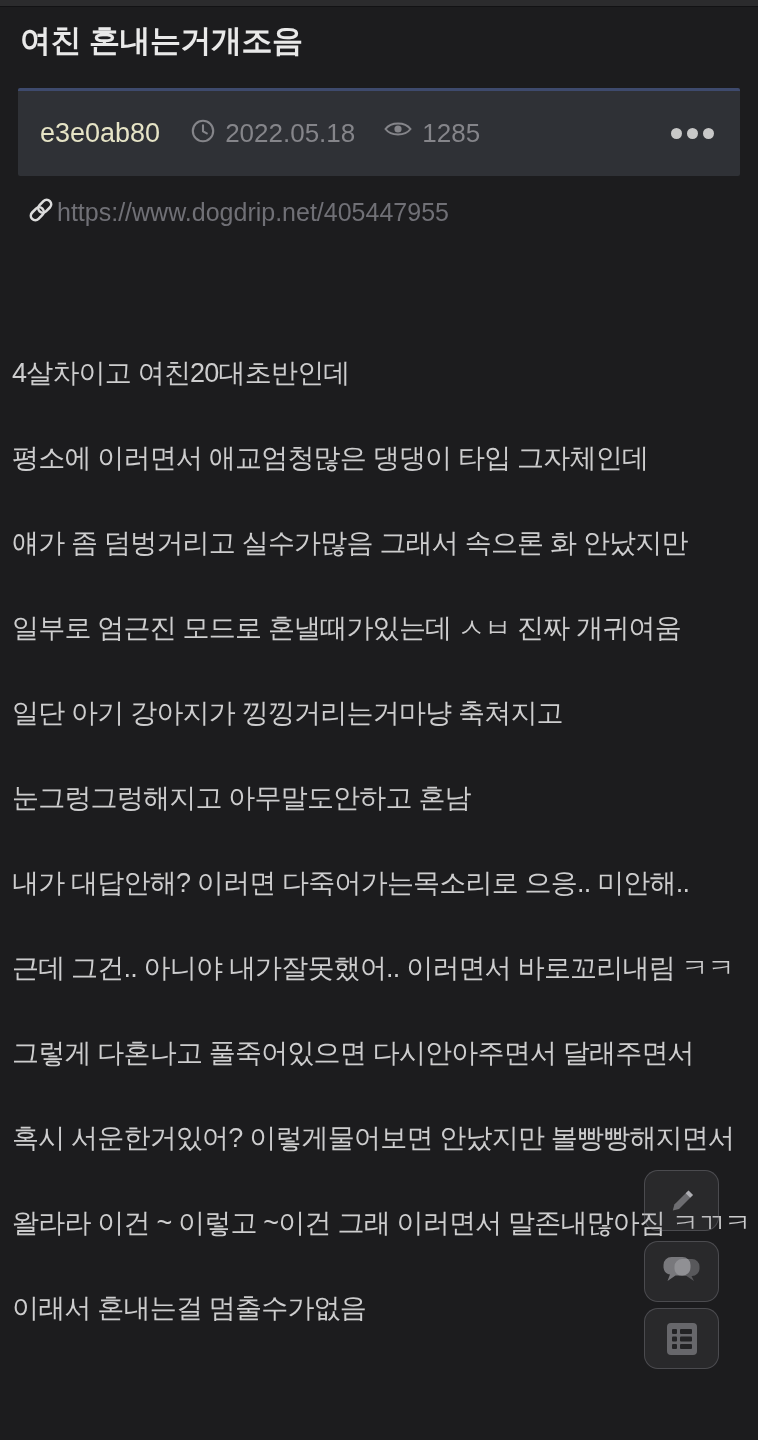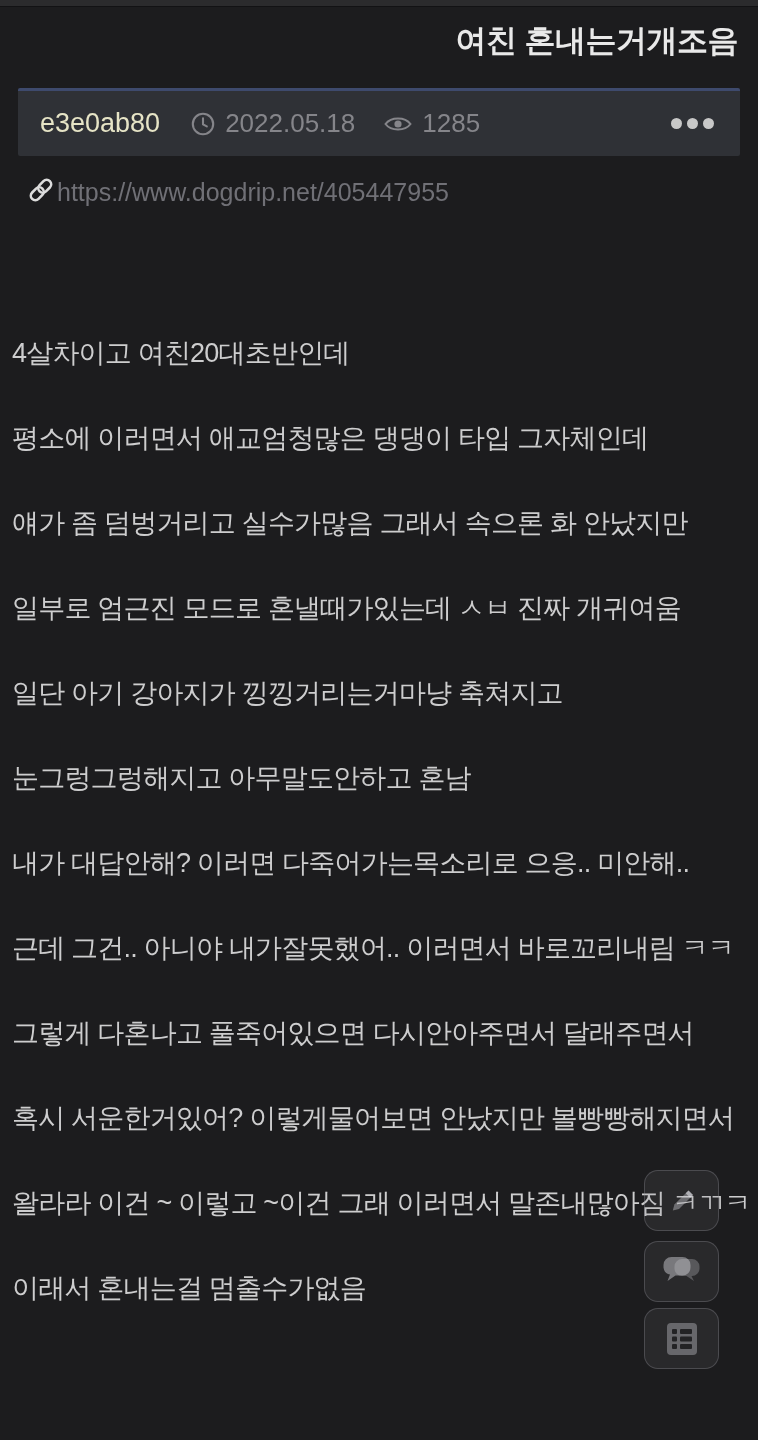--- a/index.html
+++ b/index.html
@@ -8,34 +8,34 @@
     width: 758px; height: 1440px;
     position: relative; overflow: hidden;
     background: #1c1c1e;
     font-family: "Liberation Sans", "DejaVu Sans", sans-serif;
   }
   .top-strip { height: 7px; background: #2b2b2d; border-bottom: 1px solid #121214; }
 
   .post-title {
     margin: 14px 20px 0;
     font-size: 31px; font-weight: 700; line-height: 40px;
-    color: #e9e9e9; letter-spacing: -0.5px; text-align: right;
+    color: #e9e9e9; letter-spacing: -0.5px;
   }
 
   .meta-bar {
     margin: 27px 18px 0;
-    height: 68px;
+    height: 88px;
     background: #2f3136;
     border-top: 3px solid #3e4a6d;
     border-radius: 2px;
     display: flex; align-items: center;
     padding: 0 26px 0 22px;
   }
   .author { color: #e6e4c6; font-size: 27px; }
-  .meta-item { display: flex; align-items: center; gap: 9px; color: #85858a; font-size: 26px; }
+  .meta-item { display: flex; gap: 9px; color: #85858a; font-size: 26px; }
   .meta-time { margin-left: 30px; }
   .meta-views { margin-left: 28px; }
   .meta-item svg { display: block; }
 
   .more-btn {
     margin-left: auto;
     display: flex; gap: 5px; align-items: center;
     padding: 6px 0; cursor: pointer; background: none; border: none;
   }
   .more-btn .dot { width: 11px; height: 11px; border-radius: 50%; background: #c8c8c8; }

